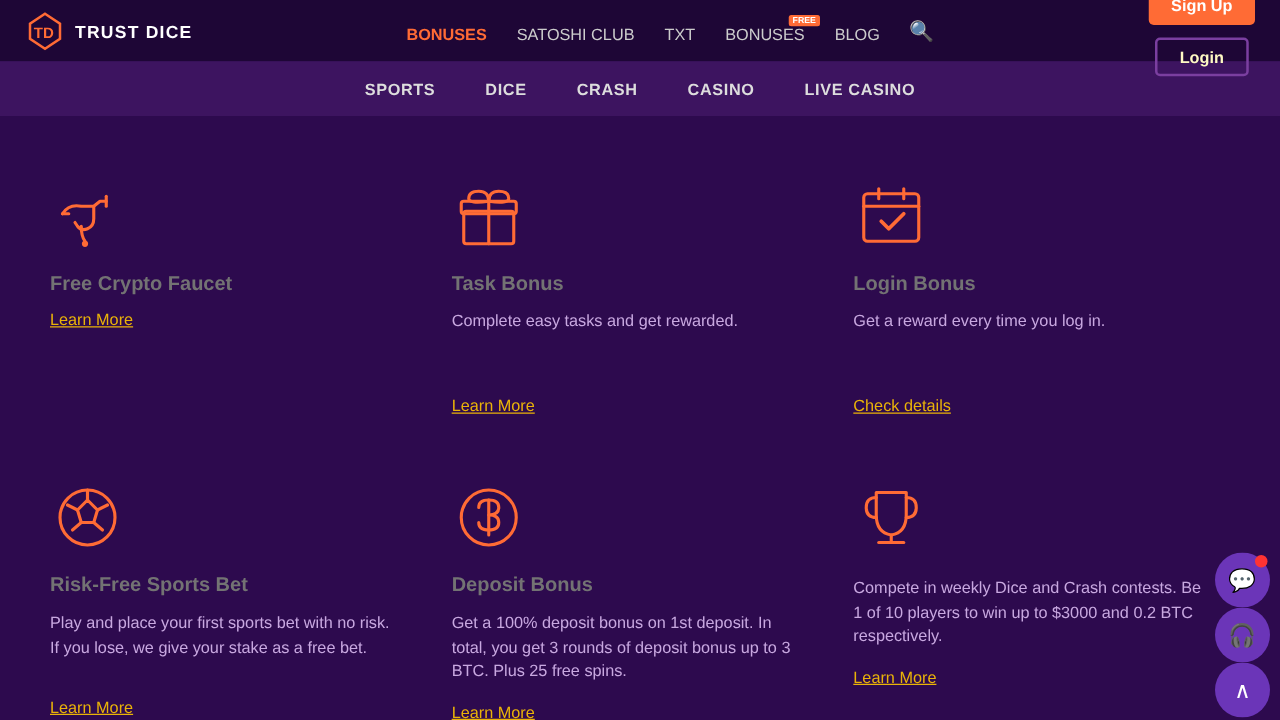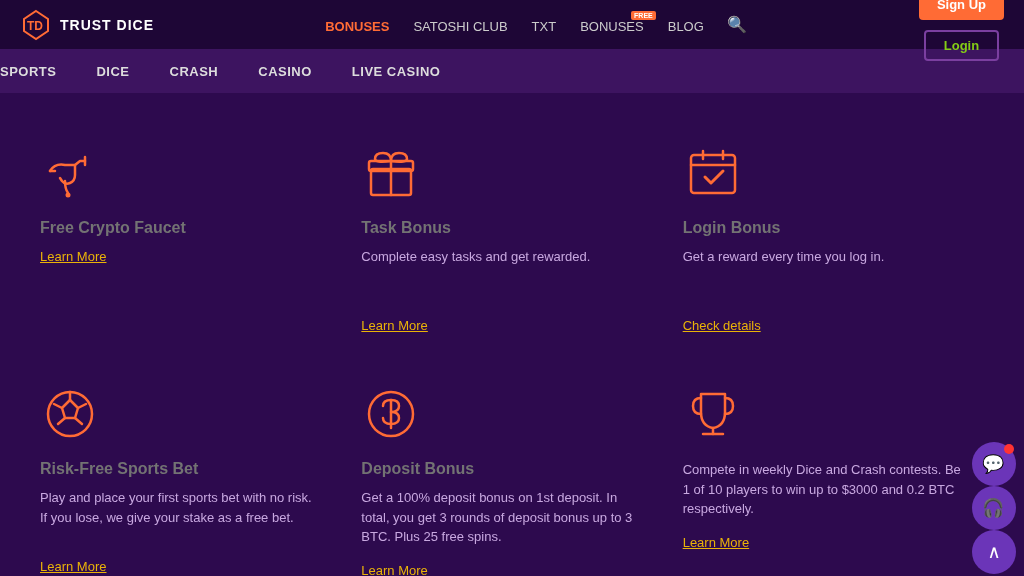--- a/index.html
+++ b/index.html
@@ -82,35 +82,35 @@
       color: #fff;
       border: none;
       padding: 8px 18px;
       border-radius: 4px;
       font-size: 13px;
       font-weight: 600;
       cursor: pointer;
     }
     .btn-login {
       background: transparent;
-      color: #84cc16;
+      color: #fef9c3;
       border: 2px solid #7b3fa0;
       padding: 6px 18px;
       border-radius: 4px;
       font-size: 13px;
       font-weight: 600;
       cursor: pointer;
     }
 
     
     .sub-nav {
       background: #3d1460;
       display: flex;
       align-items: center;
-      justify-content: flex-start;
+      justify-content: center;
       gap: 40px;
       height: 44px;
     }
     .sub-nav-item {
       font-size: 13px;
       font-weight: 600;
       color: #ddd;
       cursor: pointer;
       letter-spacing: 0.5px;
     }

